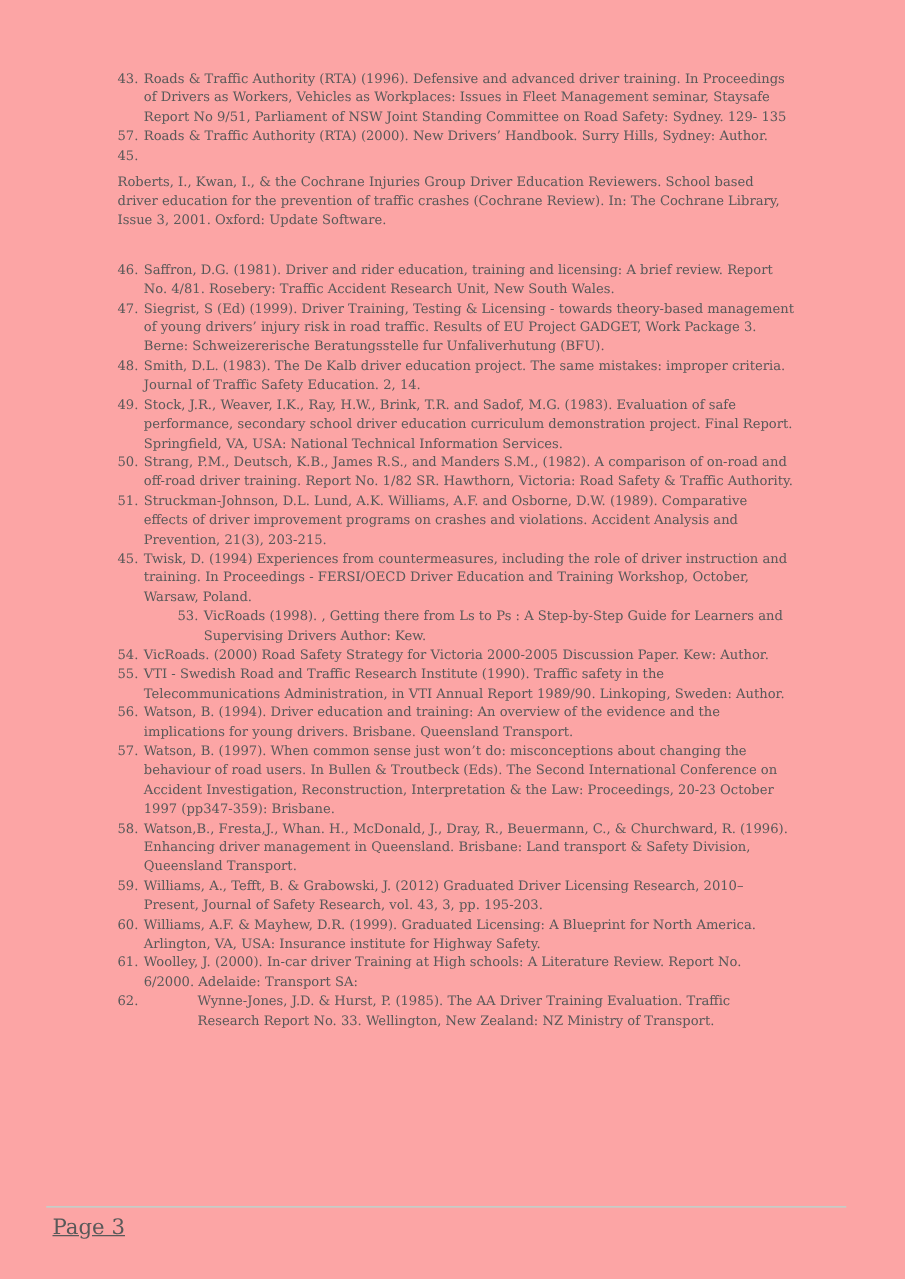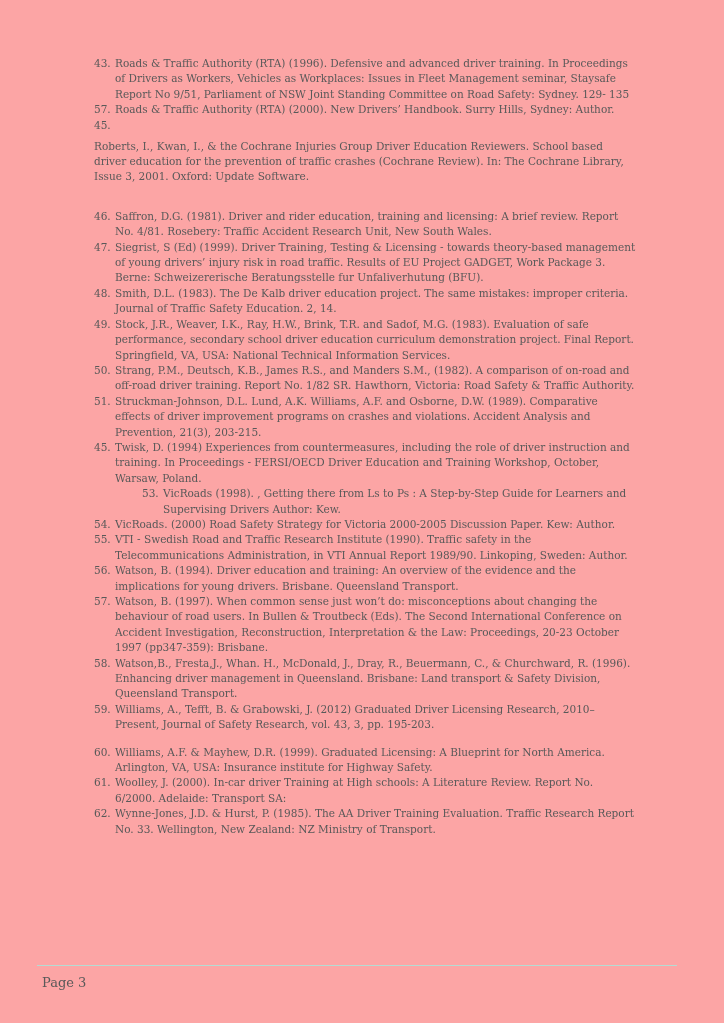--- a/index.html
+++ b/index.html
@@ -49,23 +49,24 @@
     left: 37px;
     top: 965px;
     width: 640px;
     height: 0;
     border-top: 1.5px solid #b3dcd4;
   }
   .page-number {
     position: absolute;
     left: 42px;
     top: 975px;
-    font-size: 13px;
+    font-size: 17px;
     line-height: 15px;
     color: #595959;
+    text-decoration: underline;
   }
 </style>
 </head>
 <body style="background: rgb(255, 255, 255);">
 
 <div class="page">
 
   <main class="content">
     <ol class="refs" id="reference-list">
         <li style="color: rgb(89, 89, 89);">
@@ -129,29 +130,29 @@
           <span class="ref-text">Watson, B. (1997). When common sense just won’t do: misconceptions about changing the behaviour of road users. In Bullen &amp; Troutbeck (Eds). The Second International Conference on Accident Investigation, Reconstruction, Interpretation &amp; the Law: Proceedings, 20-23 October 1997 (pp347-359): Brisbane.</span>
         </li>
         <li style="color: rgb(89, 89, 89);">
           <span class="ref-num">58.</span>
           <span class="ref-text">Watson,B., Fresta,J., Whan. H., McDonald, J., Dray, R., Beuermann, C., &amp; Churchward, R. (1996). Enhancing driver management in Queensland. Brisbane: Land transport &amp; Safety Division, Queensland Transport.</span>
         </li>
         <li style="color: rgb(89, 89, 89);">
           <span class="ref-num">59.</span>
           <span class="ref-text">Williams, A., Tefft, B. &amp; Grabowski, J. (2012) Graduated Driver Licensing Research, 2010–Present, Journal of Safety Research, vol. 43, 3, pp. 195-203.</span>
         </li>
-        <li style="color: rgb(89, 89, 89); margin-top: 12px;">
+        <li style="color: rgb(89, 89, 89);">
           <span class="ref-num">60.</span>
           <span class="ref-text">Williams, A.F. &amp; Mayhew, D.R. (1999). Graduated Licensing: A Blueprint for North America. Arlington, VA, USA: Insurance institute for Highway Safety.</span>
         </li>
         <li style="color: rgb(89, 89, 89);">
           <span class="ref-num">61.</span>
           <span class="ref-text">Woolley, J. (2000). In-car driver Training at High schools: A Literature Review. Report No. 6/2000. Adelaide: Transport SA:</span>
         </li>
-        <li style="color: rgb(89, 89, 89);">
+        <li style="color: rgb(89, 89, 89); gap: 43px;">
           <span class="ref-num">62.</span>
           <span class="ref-text">Wynne-Jones, J.D. &amp; Hurst, P. (1985). The AA Driver Training Evaluation. Traffic Research Report No. 33. Wellington, New Zealand: NZ Ministry of Transport.</span>
         </li>
       </ol>
   </main>
 
   <div class="footer-rule" style="border-top-color: rgb(179, 220, 212);"></div>
 
   <div class="page-number" style="color: rgb(89, 89, 89);">Page 3</div>
 

